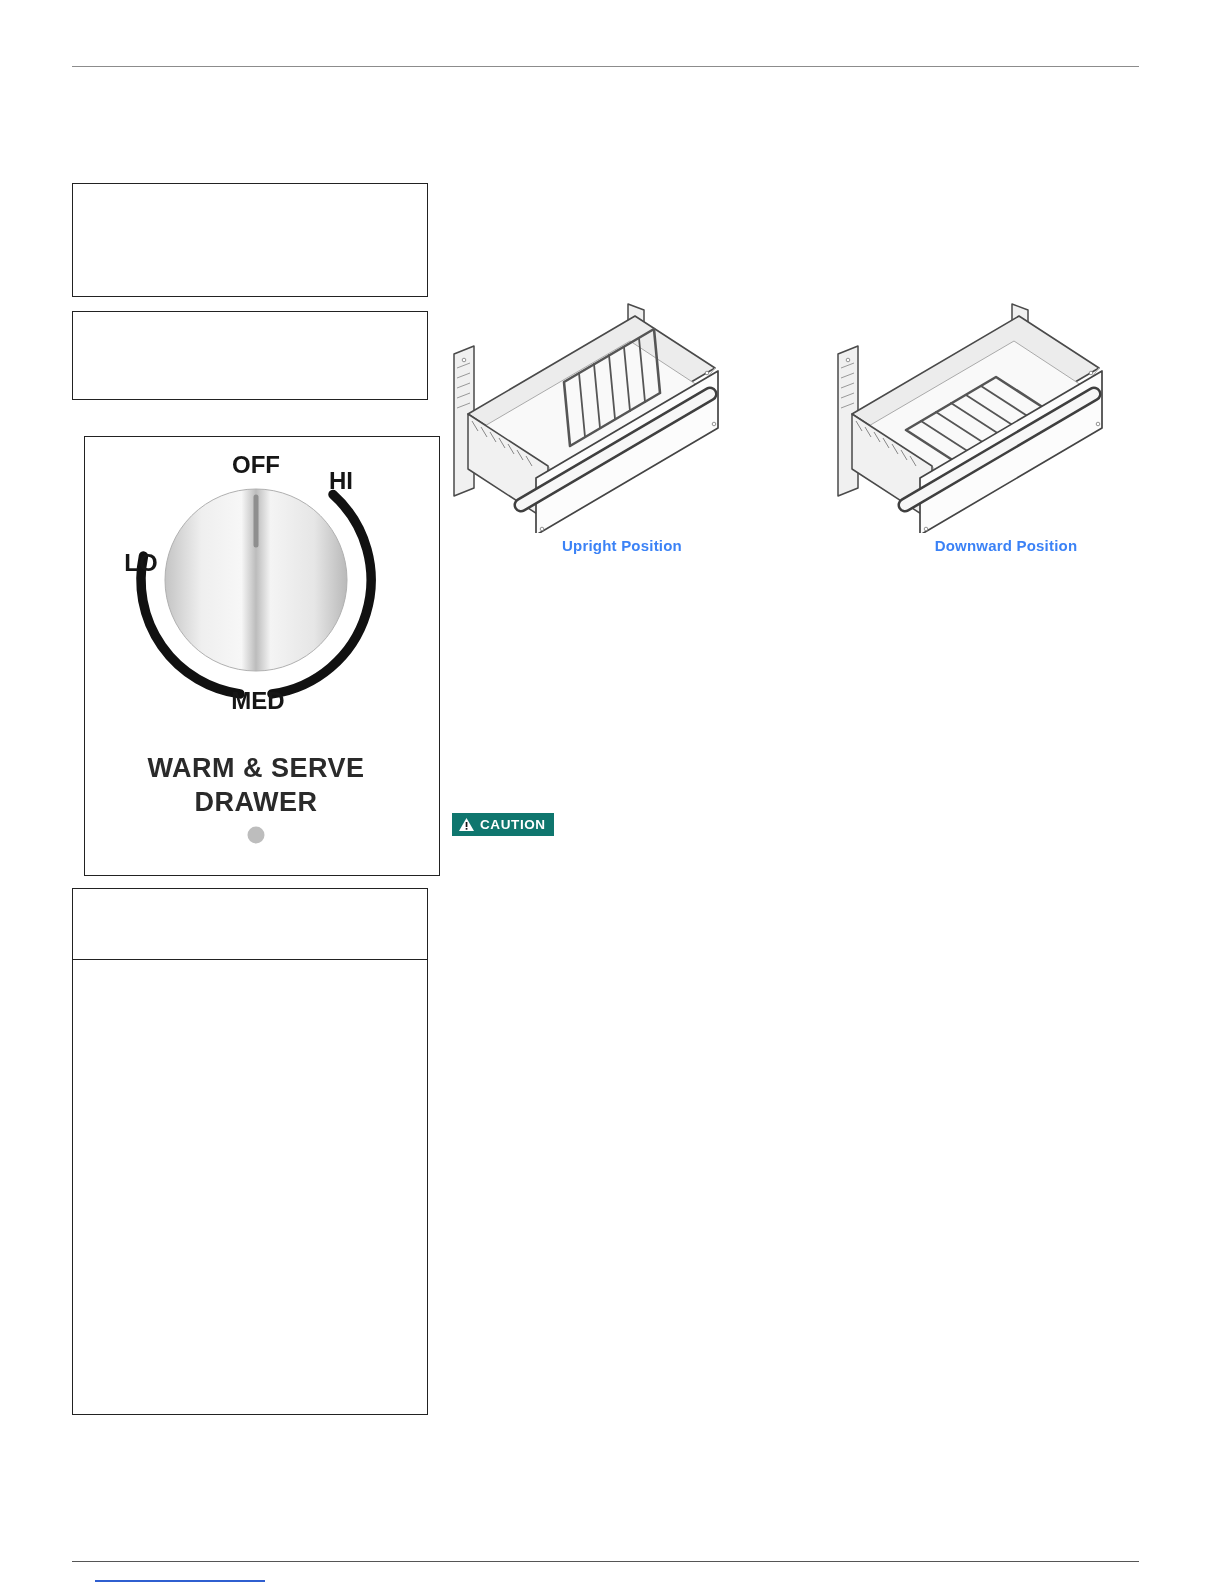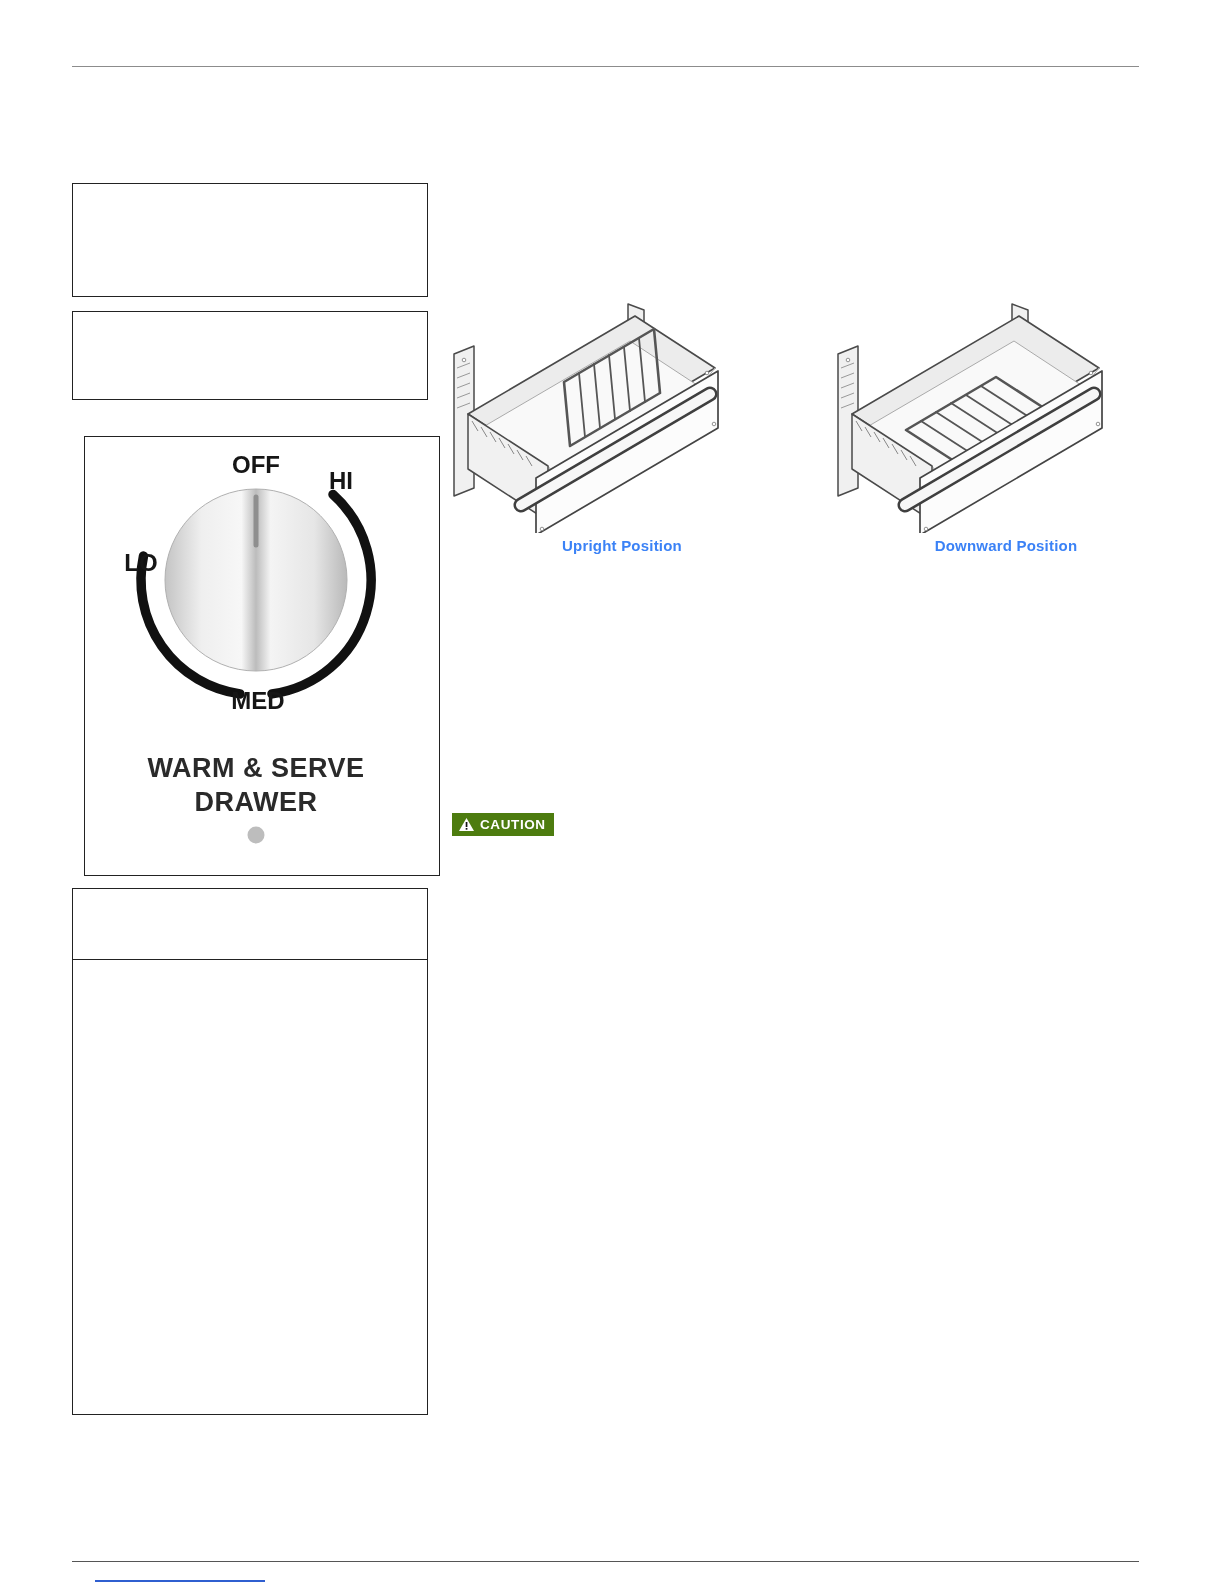--- a/index.html
+++ b/index.html
@@ -14,21 +14,21 @@
   .rule.dark{border-top:1.2px solid #555;}
   .box{position:absolute;border:1.6px solid #222;background:#fff;box-sizing:border-box;}
   .box-header{height:70px;border-bottom:1.6px solid #222;}
   .fig{position:absolute;width:340px;}
   .fig-caption{
     text-align:center;font-size:15px;font-weight:bold;color:#3b82f6;
     letter-spacing:0.2px;
   }
   #caution{
     position:absolute;left:452px;top:813px;height:23px;
-    background:#4d7c0f;display:flex;align-items:center;gap:5px;
+    background:#0f766e;display:flex;align-items:center;gap:5px;
     padding:0 8px 0 6px;
   }
   #caution .label{color:#fff;font-weight:bold;font-size:13.5px;letter-spacing:0.6px;}
   #footer-link{position:absolute;left:95px;top:1580px;width:170px;border-top:2px solid #2f5fd0;}
   svg text{font-family:"Liberation Sans", sans-serif;}
 </style>
 </head>
 <body>
 
 <div id="page">

